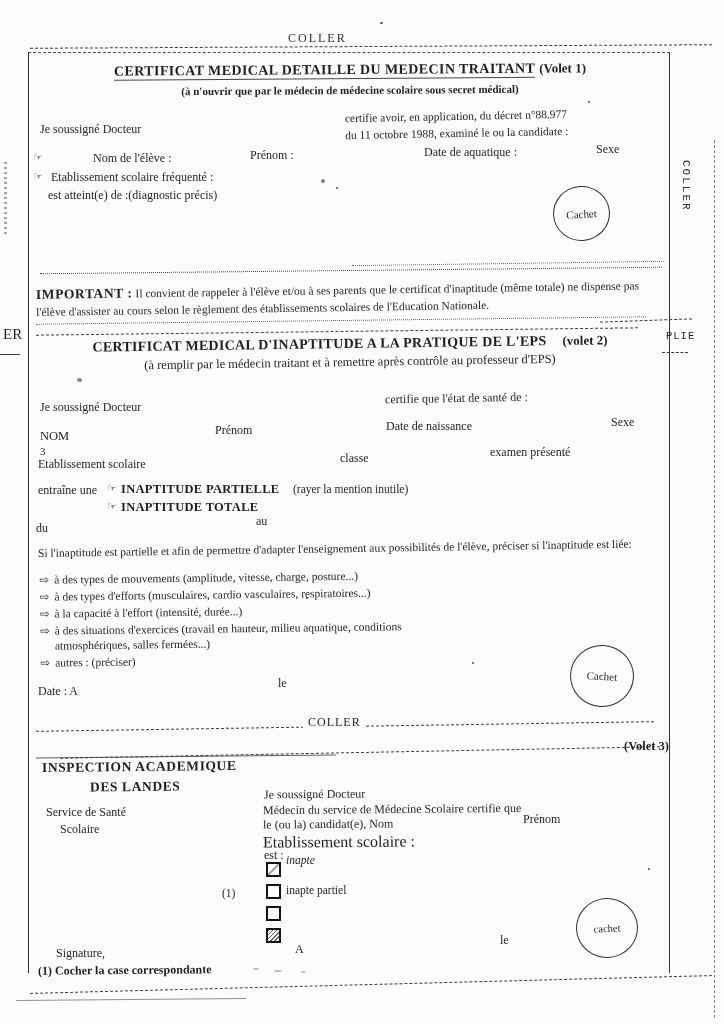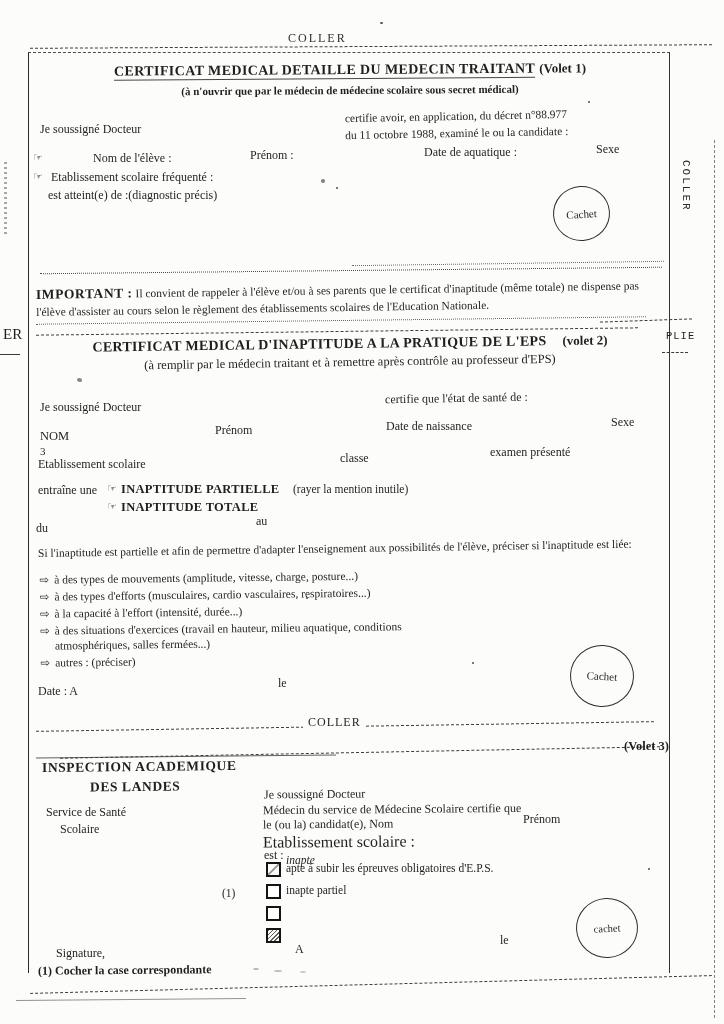--- a/index.html
+++ b/index.html
@@ -158,21 +158,20 @@
   <span class="tx" style="left:60px;top:822px;font-size:12px;">Scolaire</span>
 
   <span class="tx" style="left:264px;top:787px;font-size:12px;transform:rotate(-0.5deg);">Je soussigné Docteur</span>
   <span class="tx" style="left:263px;top:802px;font-size:12px;transform:rotate(-0.5deg);">Médecin du service de Médecine Scolaire certifie que</span>
   <span class="tx" style="left:263px;top:817px;font-size:12px;transform:rotate(-0.5deg);">le (ou la) candidat(e), Nom</span>
   <span class="tx" style="left:523px;top:812px;font-size:12px;">Prénom</span>
   <span class="tx" style="left:263px;top:832px;font-size:16px;transform:rotate(-0.4deg);">Etablissement scolaire :</span>
   <span class="tx" style="left:264px;top:848px;font-size:12px;">est :</span>
 
   <span class="cbx m1" style="left:266px;top:862px;"></span>
-  <span class="tx" style="left:286px;top:861px;">apte à subir les épreuves obligatoires d'E.P.S.</span>
 
   <span class="tx" style="left:222px;top:886px;">(1)</span>
   <span class="cbx" style="left:266px;top:884px;"></span>
   <span class="tx" style="left:286px;top:883px;">inapte partiel</span>
 
   <span class="cbx" style="left:266px;top:906px;"></span>
   <span class="tx" style="left:286px;top:853px;font-style:italic;">inapte</span>
 
   <span class="cbx m4" style="left:266px;top:928px;"></span>
 

